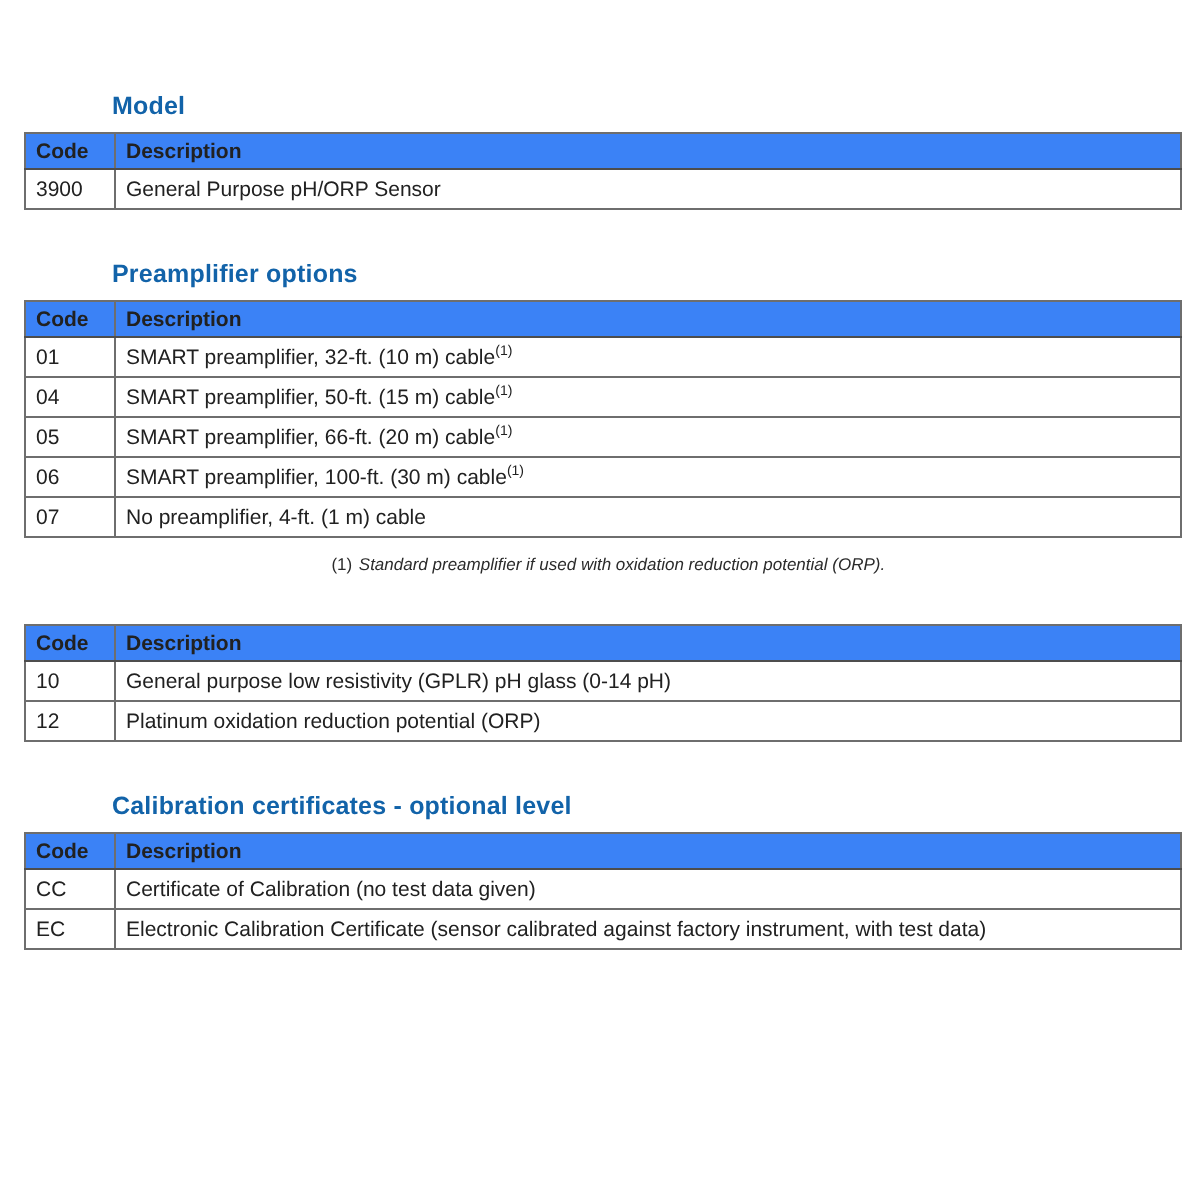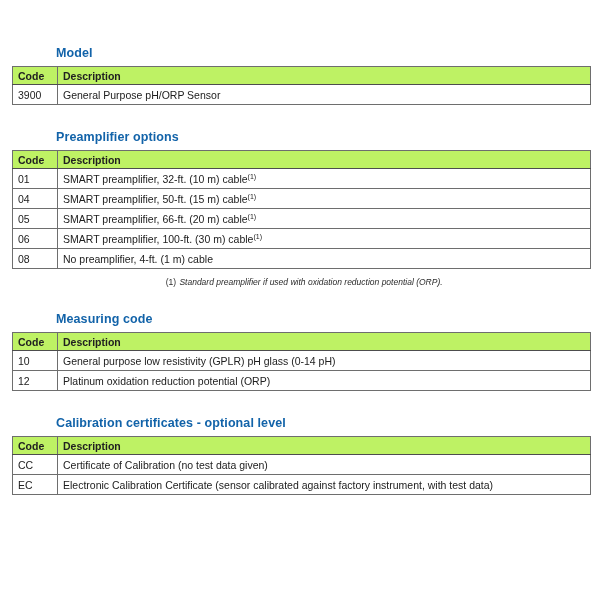--- a/index.html
+++ b/index.html
@@ -29,21 +29,21 @@
     font-size: 10.5px;
   }
   table.code-table th, table.code-table td {
     border: 1px solid #6e6e6e;
     text-align: left;
     vertical-align: middle;
     overflow: hidden;
     white-space: nowrap;
   }
   table.code-table th {
-    background: #bef264;
+    background: #3b82f6;
     font-weight: bold;
     padding: 3px 5px 2px 5px;
     height: 18px;
     border-bottom-color: #4d4d4d;
   }
   table.code-table td {
     padding: 3px 5px;
     height: 20px;
   }
   table.code-table .col-code { width: 45px; }
@@ -104,32 +104,31 @@
           </tr>
           <tr>
             <td class="col-code">05</td>
             <td>SMART preamplifier, 66-ft. (20 m) cable<sup class="fn-ref">(1)</sup></td>
           </tr>
           <tr>
             <td class="col-code">06</td>
             <td>SMART preamplifier, 100-ft. (30 m) cable<sup class="fn-ref">(1)</sup></td>
           </tr>
           <tr>
-            <td class="col-code">08</td>
+            <td class="col-code">07</td>
             <td>No preamplifier, 4-ft. (1 m) cable</td>
           </tr>
         </tbody>
     </table>
     <p class="footnote">
       <span class="fn-marker">(1)</span><span class="fn-text">Standard preamplifier if used with oxidation reduction potential (ORP).</span>
     </p>
   </section>
 
   <section class="order-section">
-    <h2 class="section-heading">Measuring code</h2>
     <table class="code-table">
       <thead>
         <tr>
           <th class="col-code">Code</th>
           <th>Description</th>
         </tr>
       </thead>
       <tbody>
           <tr>
             <td class="col-code">10</td>

